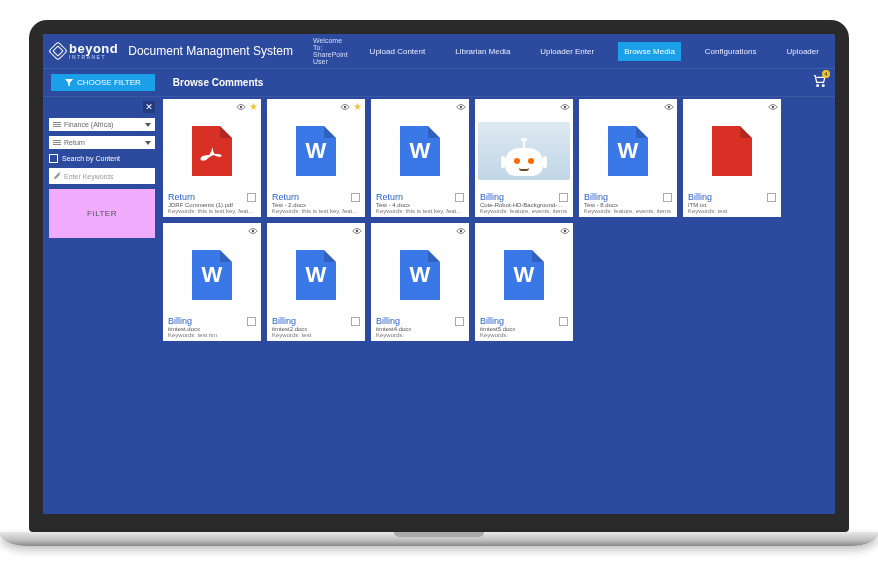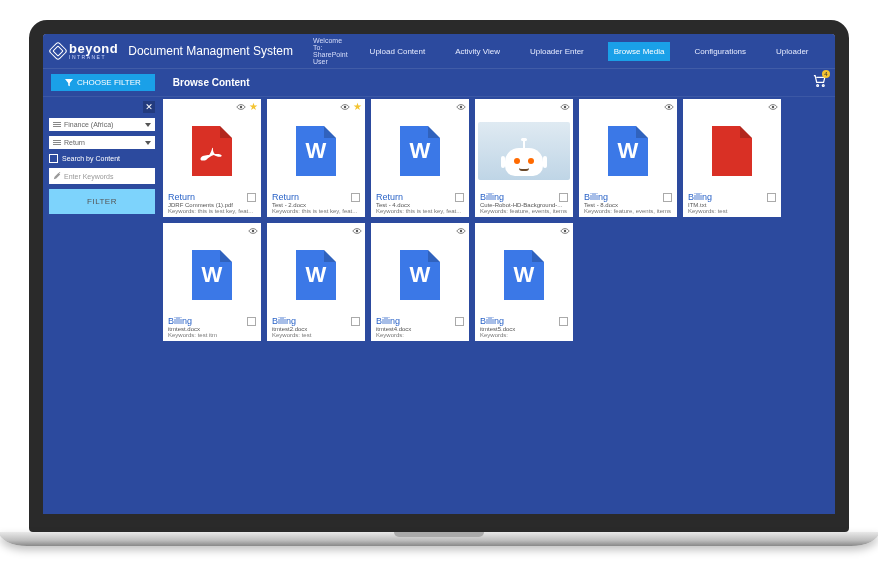--- a/index.html
+++ b/index.html
@@ -133,22 +133,22 @@
     display:flex;align-items:center;gap:3px;position:relative;
   }
   .sel::after{content:"";border-left:3px solid transparent;border-right:3px solid transparent;border-top:4px solid #555;margin-left:auto;}
   .burger{width:8px;display:inline-flex;flex-direction:column;gap:1px;}
   .burger span{height:1px;background:#888;}
   .chk-row{display:flex;align-items:center;gap:4px;color:#fff;font-size:7px;}
   .chk{width:9px;height:9px;border:1px solid #fff;background:transparent;cursor:pointer;}
   .kw{background:#fff;font-size:7px;padding:4px;display:flex;align-items:center;gap:3px;color:#999;}
   .pencil{width:8px;height:8px;}
   .filter-btn{
-    background:#7dd3fc;border:none;color:#555;
-    font-size:8px;padding:8px;letter-spacing:.5px;cursor:pointer;
+    background:#f0abfc;border:none;color:#555;
+    font-size:8px;padding:20px;letter-spacing:.5px;cursor:pointer;
   }
 
   .content{
     flex:1;background:#2c4a9e;
     padding:2px 6px 6px 2px;
     display:flex;flex-wrap:wrap;gap:6px;
     align-content:flex-start;
     overflow:auto;
   }
   .card{
@@ -200,37 +200,37 @@
           <span class="brand-text">
             <span class="brand-main">beyond</span>
             <span class="brand-sub">INTRANET</span>
           </span>
         </div>
         <div class="app-title">Document Managment System</div>
         <div class="spacer"></div>
         <div class="welcome">Welcome To: SharePoint User</div>
         <div class="navlinks" id="navlinks">
             <div class="navlink">Upload Content</div>
-            <div class="navlink">Activity View</div>
+            <div class="navlink">Librarian Media</div>
             <div class="navlink">Uploader Enter</div>
             <div class="navlink active">Browse Media</div>
             <div class="navlink">Configurations</div>
             <div class="navlink">Uploader</div>
             <div class="navlink">Finance</div>
           </div>
       </div>
 
       <div class="subbar">
         <button class="choose-filter">
           <svg width="8" height="8" viewBox="0 0 10 10">
               <path fill="#fff" d="M0 0h10L6 5v4L4 8V5z"></path>
             </svg>
           <span>CHOOSE FILTER</span>
         </button>
-        <div class="page-title">Browse Content</div>
+        <div class="page-title">Browse Comments</div>
         <div class="cart">
           <svg viewBox="0 0 24 24" fill="none" stroke="#fff" stroke-width="2">
               <circle cx="9" cy="20" r="1.5"></circle>
               <circle cx="18" cy="20" r="1.5"></circle>
               <path d="M3 4h2l2.5 11h11l2-8H7"></path>
             </svg>
           <span class="cart-badge">4</span>
         </div>
       </div>
 

